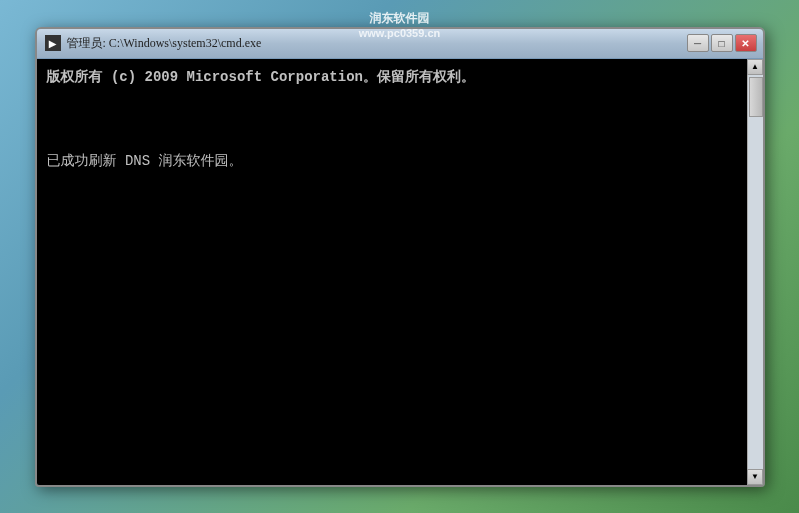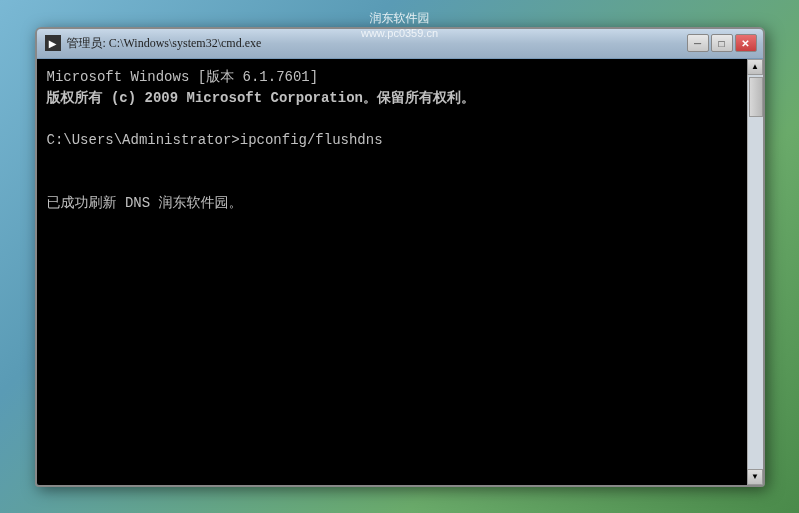--- a/index.html
+++ b/index.html
@@ -153,35 +153,33 @@
       <span class="title-text">管理员: C:\Windows\system32\cmd.exe</span>
     </div>
     <div class="title-bar-right">
       <div class="win-btn">─</div>
       <div class="win-btn">□</div>
       <div class="win-btn close">✕</div>
     </div>
   </div>
   <div class="scrollbar-area">
     <div class="terminal" id="terminal-content">
-    <div style="white-space: pre; min-height: 1.5em;">Microsoft Windows [版本 6.1.7601]</div>
         <div style="white-space: pre; min-height: 1.5em; font-weight: bold;">版权所有 (c) 2009 Microsoft Corporation。保留所有权利。</div>
         <div style="white-space: pre; min-height: 1.5em;"></div>
-        <div style="white-space: pre; min-height: 1.5em;">C:\Users\Administrator&gt;ipconfig/flushdns</div>
         <div style="white-space: pre; min-height: 1.5em;"></div>
         <div style="white-space: pre; min-height: 1.5em;"></div>
         <div style="white-space: pre; min-height: 1.5em;">已成功刷新 DNS 润东软件园。</div>
         <div style="white-space: pre; min-height: 1.5em;"></div>
       </div>
     <div class="scrollbar">
       <div class="scroll-arrow">▲</div>
       <div class="scroll-track">
         <div class="scroll-thumb"></div>
       </div>
       <div class="scroll-arrow">▼</div>
     </div>
   </div>
 </div>
 
-<div style="position:fixed;top:10px;left:50%;transform:translateX(-50%);text-align:center;pointer-events:none;z-index:100;">
+<div style="position:fixed;top:10px;left:50%;transform:translateX(-50%);text-align:center;pointer-events:none;z-index:100;font-weight:bold;">
   <div style="font-size:12px;color:rgba(255,255,255,0.85);font-family:Arial;">润东软件园</div>
   <div style="font-size:11px;color:rgba(255,255,255,0.75);font-family:Arial;">www.pc0359.cn</div>
 </div>
 
 </body></html>

